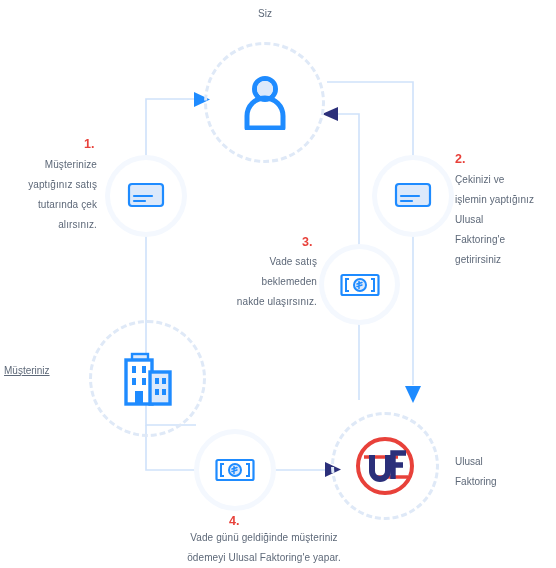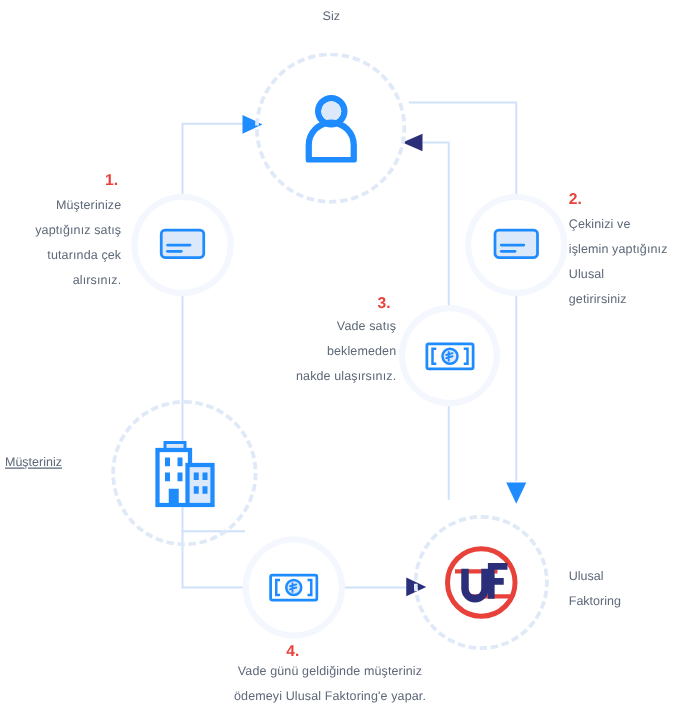--- a/index.html
+++ b/index.html
@@ -129,20 +129,21 @@
       <line x1="7" y1="14" x2="25" y2="14" stroke="#1e8bff" stroke-width="2.2" stroke-linecap="round"></line>
       <line x1="7" y1="19" x2="18" y2="19" stroke="#1e8bff" stroke-width="2.2" stroke-linecap="round"></line>
     </svg>
   </div>
 
   <div class="step-num" style="left:455px; top:152px;">2.</div>
   <div class="label label-left" style="left:455px; top:170px; width:101px;">
     <div>Çekinizi ve</div>
     <div>işlemin yaptığınız</div>
     <div>Ulusal</div>
+    <div>Faktoring'e</div>
     <div>getirirsiniz</div>
   </div>
 
   <div class="step-num" style="left:302px; top:235px;">3.</div>
   <div class="label label-right" style="left:213px; top:252px; width:104px;">
     <div>Vade satış</div>
     <div>beklemeden</div>
     <div>nakde ulaşırsınız.</div>
   </div>
 

